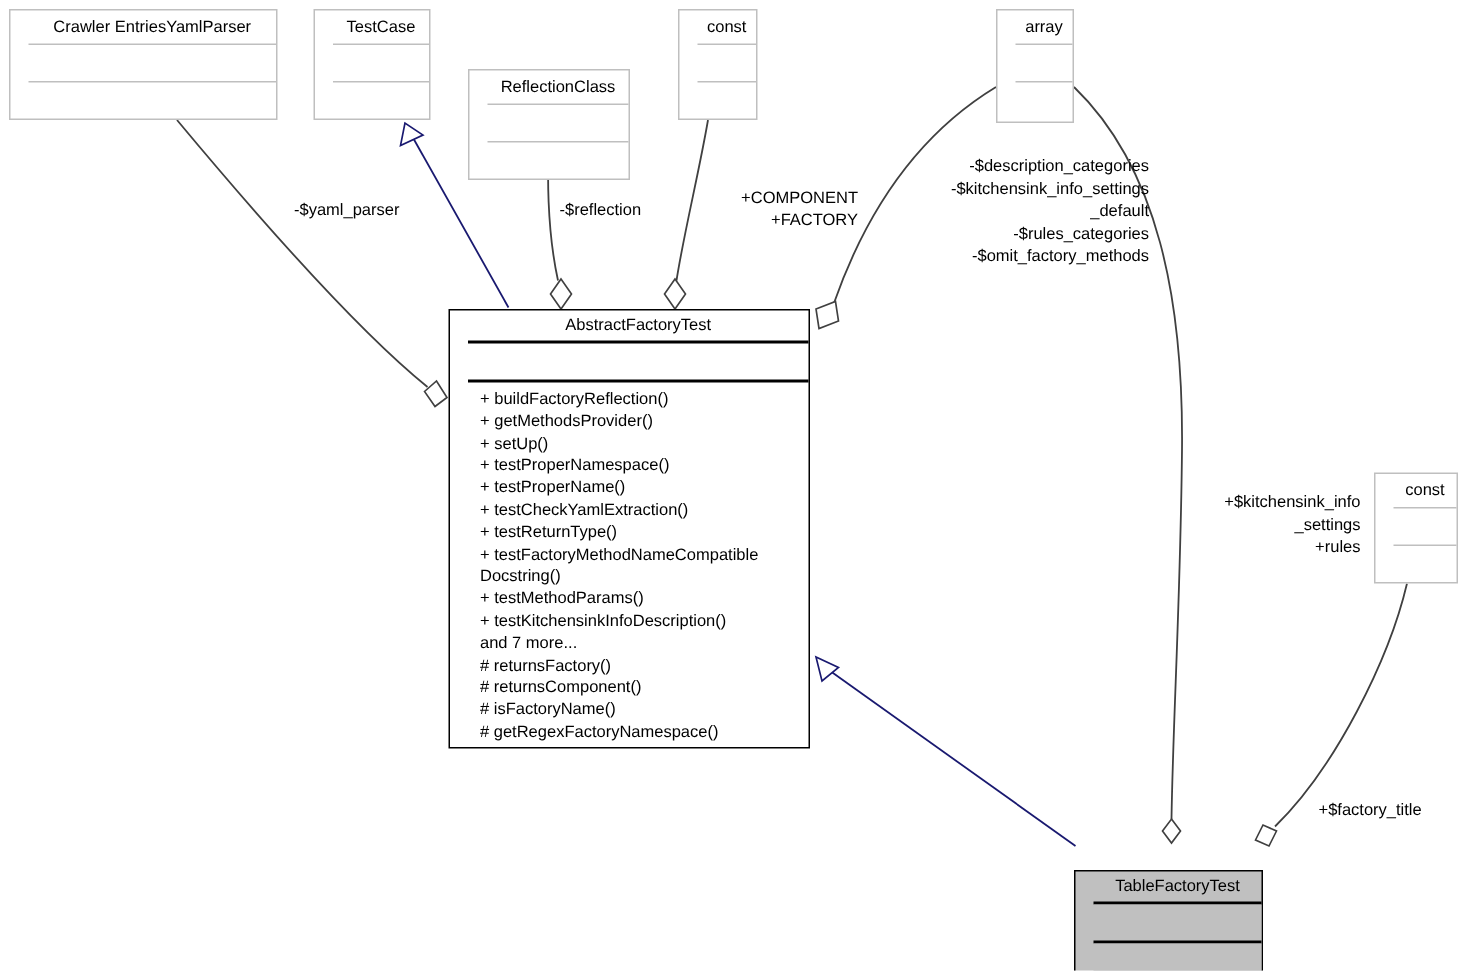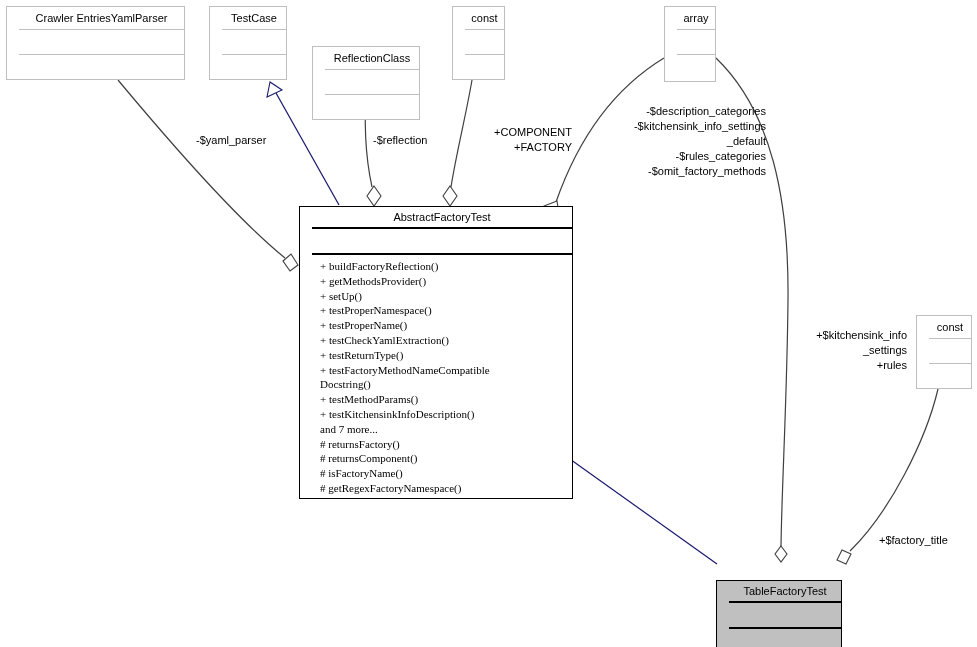--- a/index.html
+++ b/index.html
@@ -23,21 +23,21 @@
   .box .comp.last{border-bottom:none;}
 
   .box.main{border:1px solid var(--box-border-black);}
   .box.main .title{height:20px;line-height:20px;border-bottom:2px solid var(--box-border-black);}
   .box.main .comp{border-bottom:2px solid var(--box-border-black);}
   .box.main .comp.last{border-bottom:none;}
   .box.highlight{background:var(--highlight-fill);}
   .box.highlight .comp{background:var(--highlight-fill);}
 
   #abstract-body{padding:4px 4px 0 8px;line-height:14.8px;font-size:11px;text-align:left;}
-  #abstract-body div{white-space:nowrap;font-family:Liberation Serif, serif;}
+  #abstract-body div{white-space:nowrap;}
   #abstract .comp.empty{height:24px;}
 
   .edges-svg{position:absolute;left:0;top:0;width:977px;height:647px;pointer-events:none;}
   .edges-svg .edge{stroke:var(--edge-gray);fill:none;stroke-width:1.2;}
   .edges-svg .inherit{stroke:var(--inheritance-blue);fill:none;stroke-width:1.2;}
   .edges-svg .diamond{stroke:var(--edge-gray);fill:var(--background);stroke-width:1.1;}
   .edges-svg .arrowhead{stroke:var(--inheritance-blue);fill:var(--background);stroke-width:1.1;}
 
   .edge-label{position:absolute;font-size:11px;line-height:15px;color:var(--text-color);
        white-space:pre-line;}
@@ -99,21 +99,21 @@
     <div class="comp"></div>
     <div class="comp last"></div>
   </div>
 
   <div class="box" style="left:916px;top:315px;width:56px;">
     <div class="title">const</div>
     <div class="comp"></div>
     <div class="comp last"></div>
   </div>
 
-  <div id="abstract" class="box main" style="left:299px;top:206px;width:274px;height:293px;">
+  <div id="abstract" class="box main" style="left:299px;top:206px;width:241px;height:293px;">
     <div class="title">AbstractFactoryTest</div>
     <div class="comp empty"></div>
     <div id="abstract-body">
         <div>+ buildFactoryReflection()</div>
         <div>+ getMethodsProvider()</div>
         <div>+ setUp()</div>
         <div>+ testProperNamespace()</div>
         <div>+ testProperName()</div>
         <div>+ testCheckYamlExtraction()</div>
         <div>+ testReturnType()</div>

